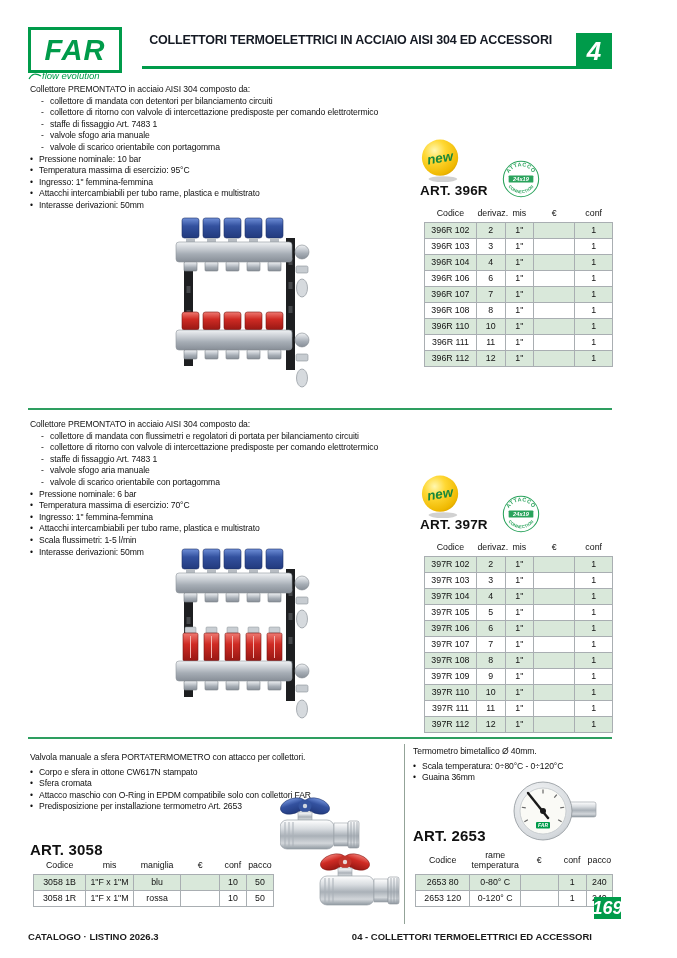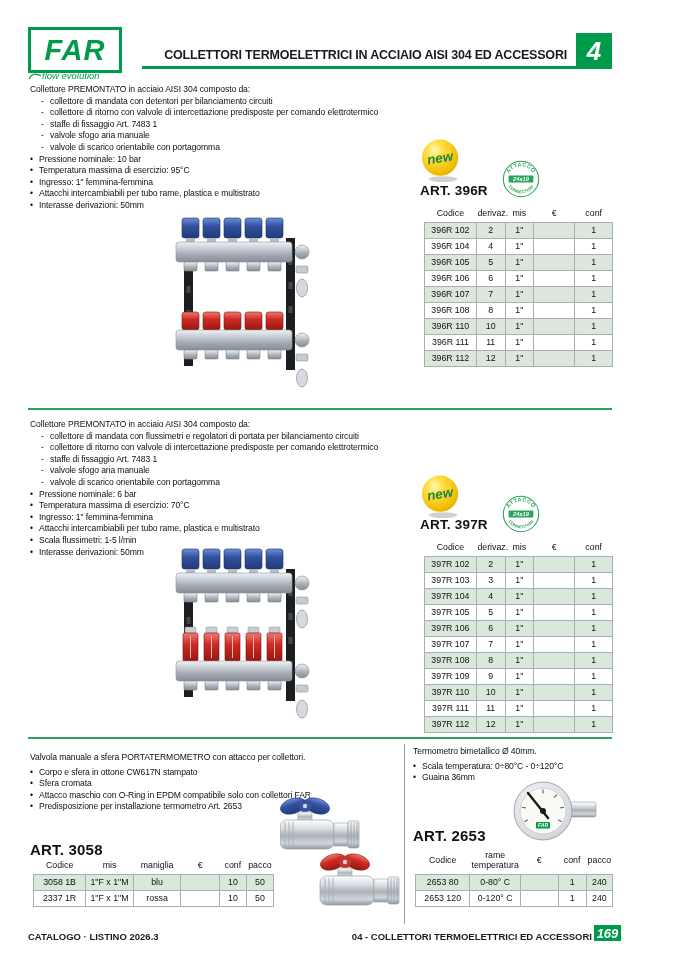--- a/index.html
+++ b/index.html
@@ -6,21 +6,21 @@
   .page{position:relative;width:677px;height:958px;background:#fff;overflow:hidden;
         font-family:"Liberation Sans",sans-serif;color:#1a1a1a;padding-left:9px;}
 
   
   .logo-box{position:absolute;left:28px;top:27px;width:88px;height:40px;border:3px solid #009b4a;
             display:flex;align-items:center;justify-content:center;background:#fff;}
   .logo-text{color:#009b4a;font-weight:bold;font-style:italic;font-size:29px;line-height:1;letter-spacing:1px;}
   .tagline{position:absolute;left:28px;top:70px;display:flex;align-items:center;color:#009b4a;
            font-style:italic;font-size:9.5px;}
   .title-bar{position:absolute;left:142px;top:30px;width:470px;height:36px;border-bottom:3px solid #009b4a;}
-  .title-bar h1{position:absolute;right:44px;bottom:3px;margin:1px;font-size:12.5px;letter-spacing:-0.2px;
+  .title-bar h1{position:absolute;right:44px;bottom:3px;margin:16px;font-size:12.5px;letter-spacing:-0.2px;
                 color:#151a24;white-space:nowrap;font-weight:bold;}
   .chapter-box{position:absolute;right:0;bottom:-3px;width:36px;height:36px;background:#009b4a;color:#fff;
                font-weight:bold;font-style:italic;font-size:26px;display:flex;align-items:center;justify-content:center;}
 
   
   .desc{position:absolute;font-size:8.6px;line-height:11.6px;letter-spacing:-0.1px;color:#111;}
   .desc1{left:30px;top:84px;width:420px;}
   .desc2{left:30px;top:419px;width:420px;}
   .desc3{left:30px;top:752px;width:366px;}
   .desc4{left:413px;top:746px;width:236px;}
@@ -79,22 +79,22 @@
 
   
   .div-h{position:absolute;left:28px;width:584px;height:2px;background:#2e9e60;}
   .div-h1{top:408px;}
   .div-h2{top:737px;}
   .div-v{position:absolute;left:404px;top:744px;width:1px;height:180px;background:#93a398;}
 
   
   .footer-left{position:absolute;left:28px;top:931px;font-size:9.5px;font-weight:bold;color:#1a1a1a;}
   .footer-right{position:absolute;right:94px;top:931px;font-size:9.5px;font-weight:bold;color:#1a1a1a;}
-  .page-box{position:absolute;right:65px;top:925px;width:27px;height:16px;background:#009b4a;color:#fff;
-            font-style:italic;font-weight:bold;font-size:13px;display:flex;align-items:center;justify-content:center;}
+  .page-box{position:absolute;right:65px;top:897px;width:27px;height:22px;background:#009b4a;color:#fff;
+            font-style:italic;font-weight:bold;font-size:18px;display:flex;align-items:center;justify-content:center;}
 </style>
 </head>
 <body>
 
 <svg width="0" height="0" style="position:absolute" aria-hidden="true">
   <defs>
     <linearGradient id="gSteelV" x1="0" y1="0" x2="0" y2="1">
       <stop offset="0" stop-color="#f0f2f4"></stop>
         <stop offset="0.35" stop-color="#c6cbd1"></stop>
       <stop offset="0.6" stop-color="#a6adb5"></stop>
@@ -287,29 +287,29 @@
       </thead>
       <tbody>
         <tr>
           <td>396R 102</td>
           <td>2</td>
           <td>1"</td>
           <td></td>
           <td>1</td>
         </tr>
         <tr>
+          <td>396R 103</td>
+          <td>3</td>
+          <td>1"</td>
+          <td></td>
+          <td>1</td>
+        </tr>
+        <tr>
           <td>396R 104</td>
           <td>4</td>
-          <td>1"</td>
-          <td></td>
-          <td>1</td>
-        </tr>
-        <tr>
-          <td>396R 105</td>
-          <td>5</td>
           <td>1"</td>
           <td></td>
           <td>1</td>
         </tr>
         <tr>
           <td>396R 106</td>
           <td>6</td>
           <td>1"</td>
           <td></td>
           <td>1</td>
@@ -681,21 +681,21 @@
       <tbody>
         <tr>
           <td>3058 1B</td>
           <td>1"F x 1"M</td>
           <td>blu</td>
           <td></td>
           <td>10</td>
           <td>50</td>
         </tr>
         <tr>
-          <td>2337 1R</td>
+          <td>3058 1R</td>
           <td>1"F x 1"M</td>
           <td>rossa</td>
           <td></td>
           <td>10</td>
           <td>50</td>
         </tr>
       </tbody>
     </table>
 
   <div class="desc desc4">

